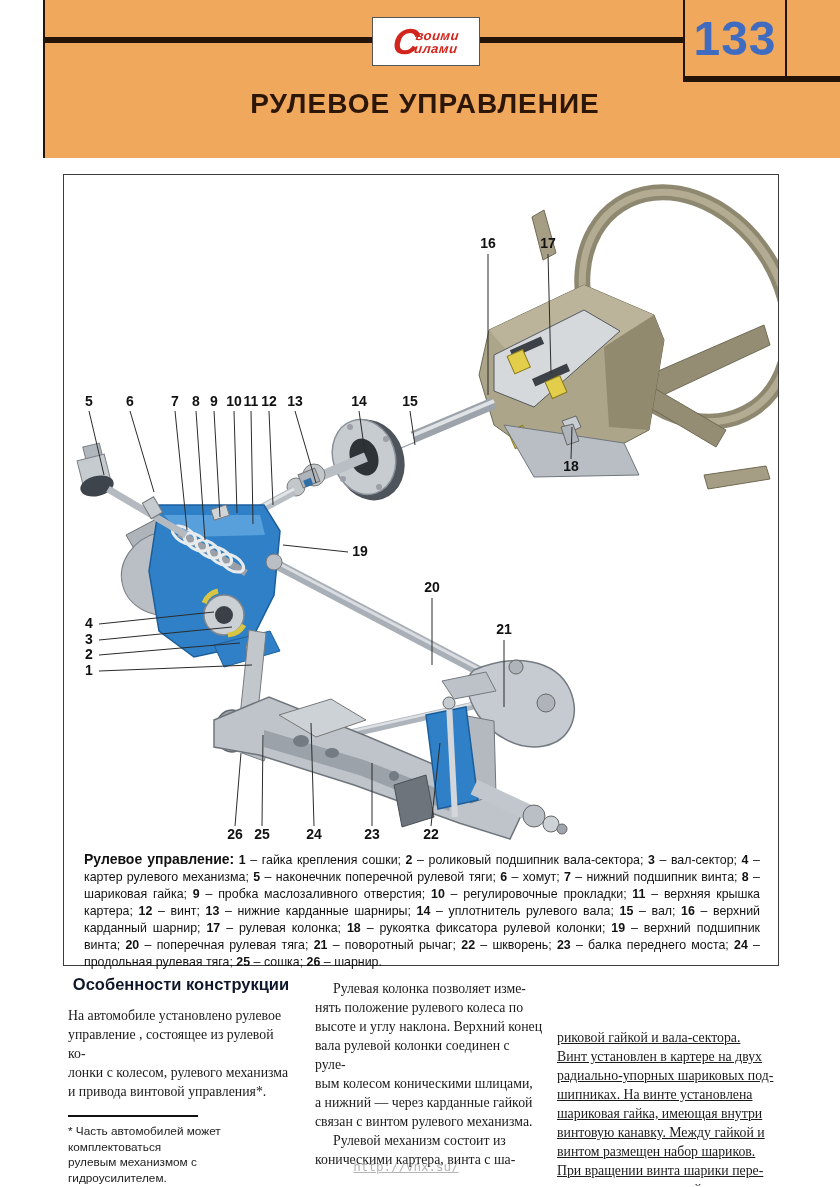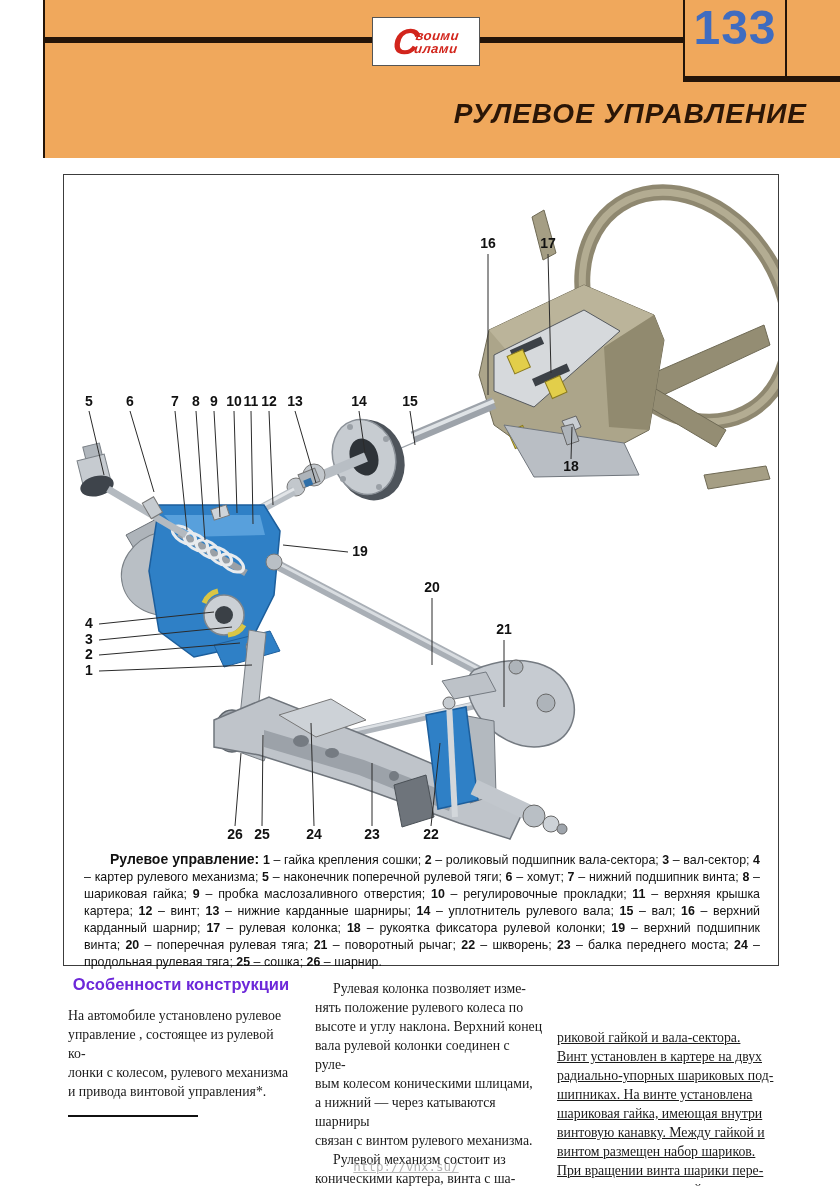--- a/index.html
+++ b/index.html
@@ -14,61 +14,61 @@
   }
   .rule-main{
     position:absolute;left:43px;top:37px;width:640px;height:6px;background:#241408;
   }
   .rule-right{
     position:absolute;left:683px;top:76px;width:157px;height:6px;background:#241408;
   }
   .pagenum-box{
     position:absolute;left:683px;top:0;width:100px;height:76px;
     border-left:2px solid #241408;border-right:2px solid #241408;
-    display:flex;justify-content:center;
+    display:flex;align-items:center;justify-content:center;
   }
   .pagenum{
     font-weight:bold;font-size:48px;color:var(--c-blue,#3F6CC0);
     letter-spacing:1px;font-family:"Liberation Sans",sans-serif;
   }
   .logo-box{
     position:absolute;left:372px;top:17px;width:106px;height:47px;background:#ffffff;
     border:1px solid #555;display:flex;align-items:center;justify-content:center;
   }
   .logo-inner{position:relative;color:var(--c-red,#D2251C);font-style:italic;font-weight:bold;line-height:1;transform:skewX(-6deg);}
   .logo-c{font-size:36px;vertical-align:middle;}
   .logo-words{display:inline-block;vertical-align:middle;margin-left:-4px;text-align:left;}
   .logo-words span{display:block;font-size:13px;letter-spacing:0.5px;}
   .page-title{
-    position:absolute;left:43px;top:98px;width:764px;text-align:right;
-    font-weight:bold;font-size:28px;color:#2B1607;letter-spacing:1px;font-style:italic;
+    position:absolute;left:43px;top:88px;width:764px;text-align:center;
+    font-weight:bold;font-size:28px;color:#2B1607;letter-spacing:1px;
   }
   
   .figure-box{
     position:absolute;left:63px;top:174px;width:714px;height:790px;
     border:1px solid #3c3c3c;background:#fff;
   }
   .figure-box svg{position:absolute;left:0;top:0;}
   .figure-caption{
     position:absolute;left:20px;right:18px;top:676px;
     font-size:12.4px;line-height:17px;color:#111;text-align:justify;
   }
-  .figure-caption .cap-title{font-size:14px;font-weight:bold;margin-left:26px;}
+  .figure-caption .cap-title{font-size:14px;font-weight:bold;}
   .figure-caption b{font-weight:bold;}
   .callout-num{font:bold 14px "Liberation Sans",sans-serif;fill:#111;}
   
   .col{position:absolute;font-family:"Liberation Serif",serif;font-size:13.8px;line-height:19px;color:#1a1a1a;}
   .col p{margin:0;white-space:pre-line;}
   .col p.indent{text-indent:18px;}
   #col1{left:68px;top:975px;width:226px;}
   #col2{left:315px;top:979px;width:228px;}
   #col3{left:557px;top:1028px;width:226px;text-decoration:underline;}
   .col-heading{
     font-family:"Liberation Sans",sans-serif;font-weight:bold;font-size:16.5px;
-    text-align:center;color:#6d28d9;margin:0 0 12px 0;
+    text-align:center;color:#0f172a;margin:0 0 12px 0;
   }
   .footnote-rule{width:130px;height:2px;background:#111;margin:14px 0 7px 0;}
   .footnote{
     font-family:"Liberation Sans",sans-serif;font-size:11.8px;line-height:15.5px;
     color:#222;white-space:pre-line;
   }
   
   .footer-link{
     position:absolute;left:0;top:1159px;width:812px;text-align:center;
     font-family:"DejaVu Sans Mono",monospace;font-size:12.5px;
@@ -290,28 +290,30 @@
   </div>
 </div>
 
 <div id="col1" class="col">
   <h3 class="col-heading">Особенности конструкции</h3>
   <p>На автомобиле установлено рулевое
 управление , состоящее из рулевой ко-
 лонки с колесом, рулевого механизма
 и привода винтовой управления*.</p>
   <div class="footnote-rule"></div>
+  <div class="footnote">* Часть автомобилей может комплектоваться
+рулевым механизмом с гидроусилителем.</div>
 </div>
 <div id="col2" class="col">
   <p class="indent">Рулевая колонка позволяет изме-
 нять положение рулевого колеса по
 высоте и углу наклона. Верхний конец
 вала рулевой колонки соединен с руле-
 вым колесом коническими шлицами,
-а нижний — через катываются шарниры
+а нижний — через карданные гайкой
 связан с винтом рулевого механизма.</p>
   <p class="indent">Рулевой механизм состоит из
 коническими картера, винта с ша-</p>
 </div>
 <div id="col3" class="col">
   <p>риковой гайкой и вала-сектора.
 Винт установлен в картере на двух
 радиально-упорных шариковых под-
 шипниках. На винте установлена
 шариковая гайка, имеющая внутри

